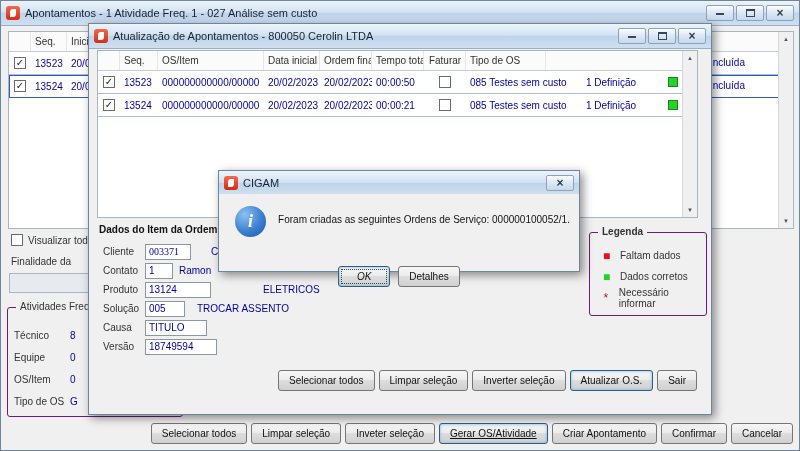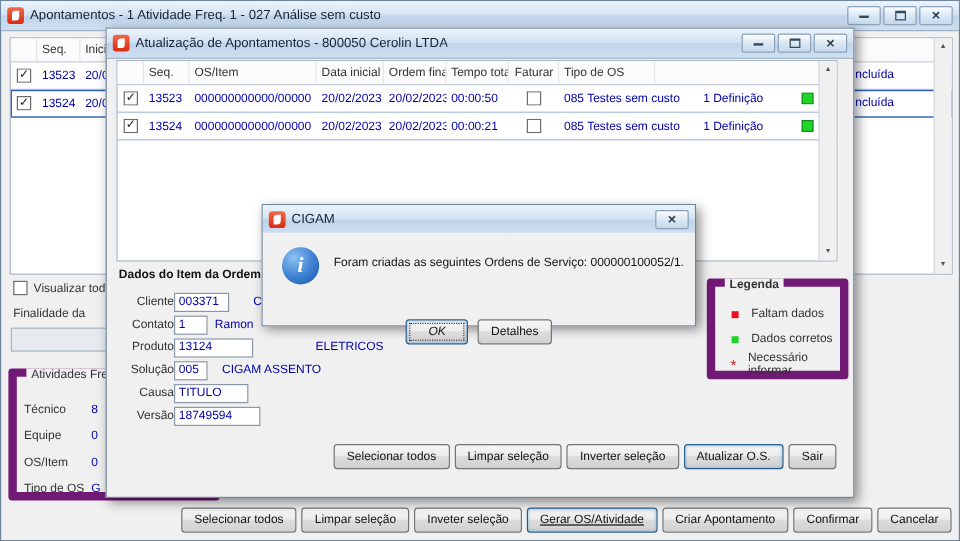--- a/index.html
+++ b/index.html
@@ -67,36 +67,36 @@
   .dlg-buttons { right:14px; top:346px; }
   .dlg-buttons .btn:nth-of-type(4) { border-color:#2a5f8c; box-shadow:inset 0 0 3px #7db4de; }
   .msg-buttons { left:0; right:0; top:72px; justify-content:center; gap:8px; }
   .msg-buttons .btn { min-width:52px; }
   .msg-buttons .btn:nth-of-type(1) { border-color:#2a5f8c; box-shadow:inset 0 0 3px #7db4de; outline:1px dotted #444; outline-offset:-4px;font-style:italic; }
 
   
   .lbl { color:#333; font-size:10px; }
   .blue { color:#0000a8; }
   .inset { background:#e7ebef; border:1px solid #a9b6c2; height:20px; }
-  .groupbox { position:absolute; border:7px solid #701a75; border-radius:3px; }
+  .groupbox { position:absolute; border:1px solid #701a75; border-radius:3px; }
   .gb-title { position:absolute; top:-7px; left:8px; background:#f0f0f0; padding:0 4px; font-size:10px; color:#333; }
 
   
   .fields { position:absolute; left:14px; top:218px; width:470px; }
   .frow { display:flex; align-items:center; height:19px; }
-  .frow .flabel { width:42px; color:#333;text-align:right; }
+  .frow .flabel { width:42px; color:#333; }
   .fbox { border:1px solid #8a98a6; background:#fff; height:16px; padding:1px 3px; color:#0000a8; overflow:hidden; white-space:nowrap; }
   .fdesc { margin-left:12px; color:#0000a8; white-space:nowrap; }
-  .fields .frow:nth-of-type(1) .fbox { width:46px; }
+  .fields .frow:nth-of-type(1) .fbox { width:46px;font-family:Liberation Serif, serif; }
   .fields .frow:nth-of-type(1) .fdesc { margin-left:20px; }
   .fields .frow:nth-of-type(2) .fbox { width:28px; }
   .fields .frow:nth-of-type(2) .fdesc { margin-left:6px; }
   .fields .frow:nth-of-type(3) .fbox { width:66px; }
   .fields .frow:nth-of-type(3) .fdesc { margin-left:52px; }
-  .fields .frow:nth-of-type(4) .fbox { width:28px; }
+  .fields .frow:nth-of-type(4) .fbox { width:40px; }
   .fields .frow:nth-of-type(5) .fbox { width:62px; }
   .fields .frow:nth-of-type(6) .fbox { width:72px; }
 
   
   .legend-items { position:absolute; left:10px; top:12px; right:6px; }
   .litem { display:flex; align-items:center; gap:7px; height:21px; }
   .lmarker { width:13px; text-align:center; font-size:12px; line-height:12px; }
 
   
   .msg-content { position:absolute; left:0; right:0; top:23px; bottom:0; background:#f0f0f0; }
@@ -304,21 +304,21 @@
 
       <div class="frow">
         <span class="flabel">Produto</span>
         <span class="fbox">13124</span>
         <span class="fdesc">ELETRICOS</span>
       </div>
 
       <div class="frow">
         <span class="flabel">Solução</span>
         <span class="fbox">005</span>
-        <span class="fdesc">CIGAM ASSENTO</span>
+        <span class="fdesc">TROCAR ASSENTO</span>
       </div>
 
       <div class="frow">
         <span class="flabel">Causa</span>
         <span class="fbox">TITULO</span>
         <span class="fdesc"></span>
       </div>
 
       <div class="frow">
         <span class="flabel">Versão</span>

